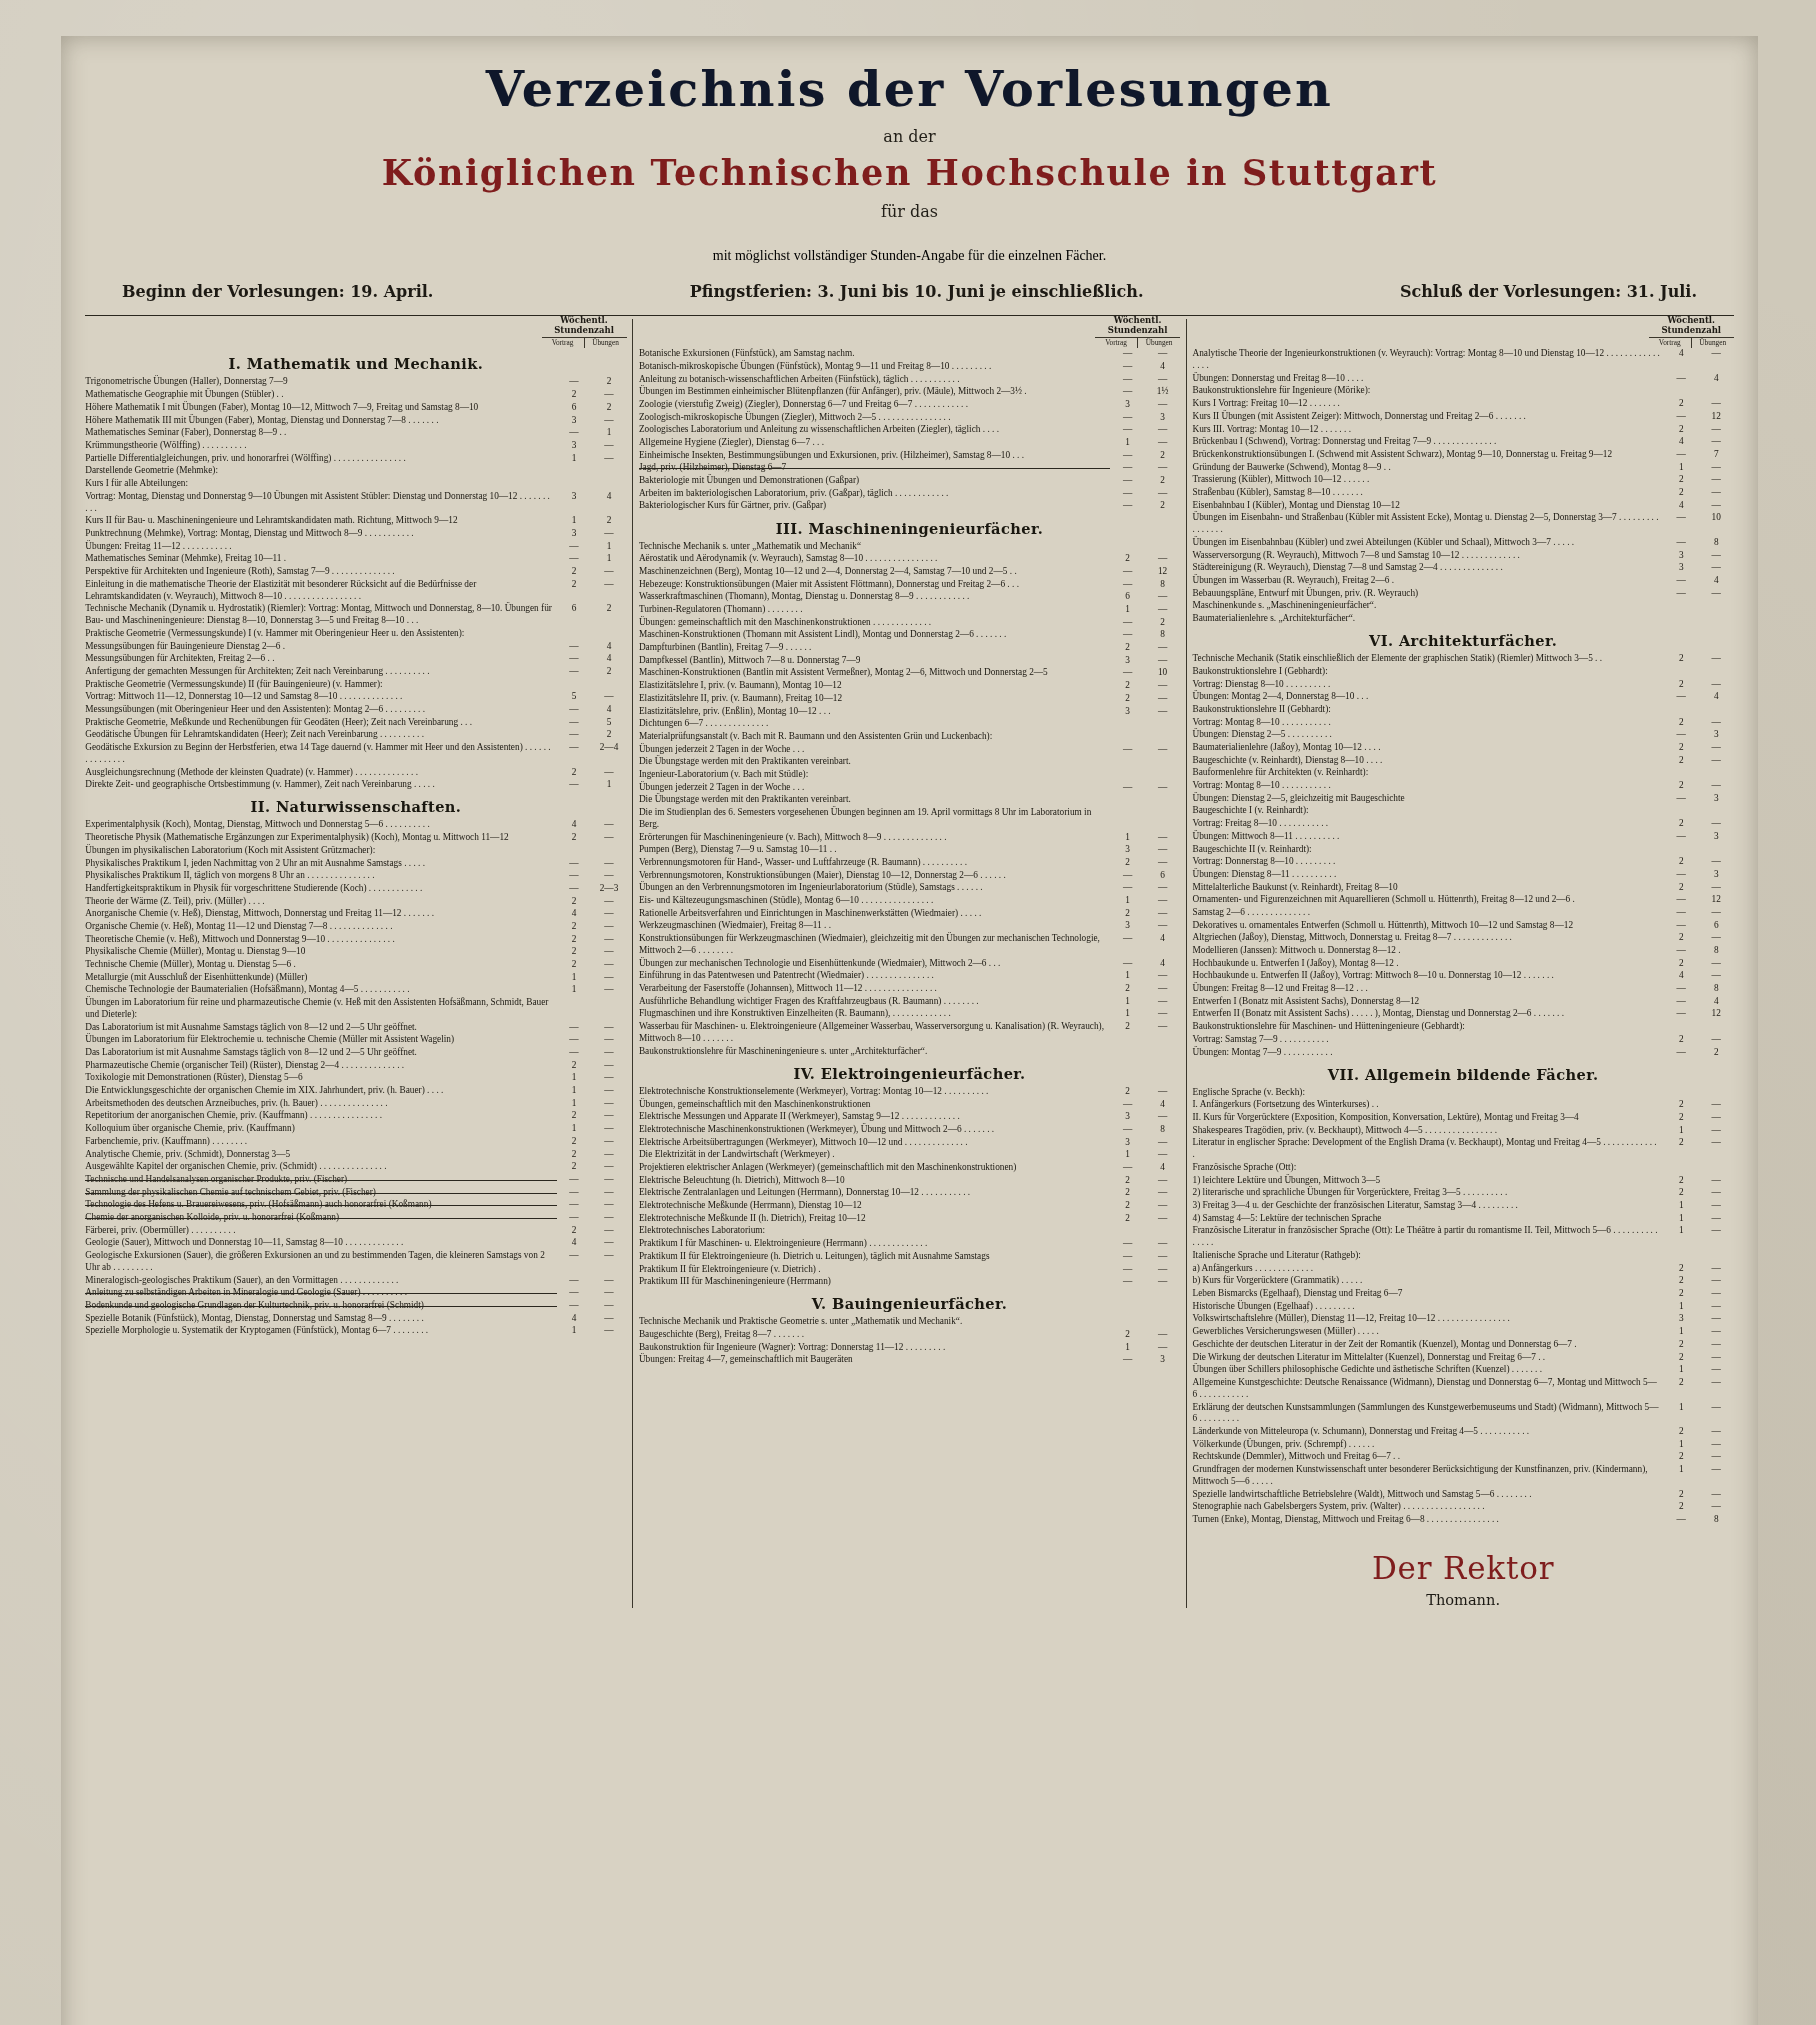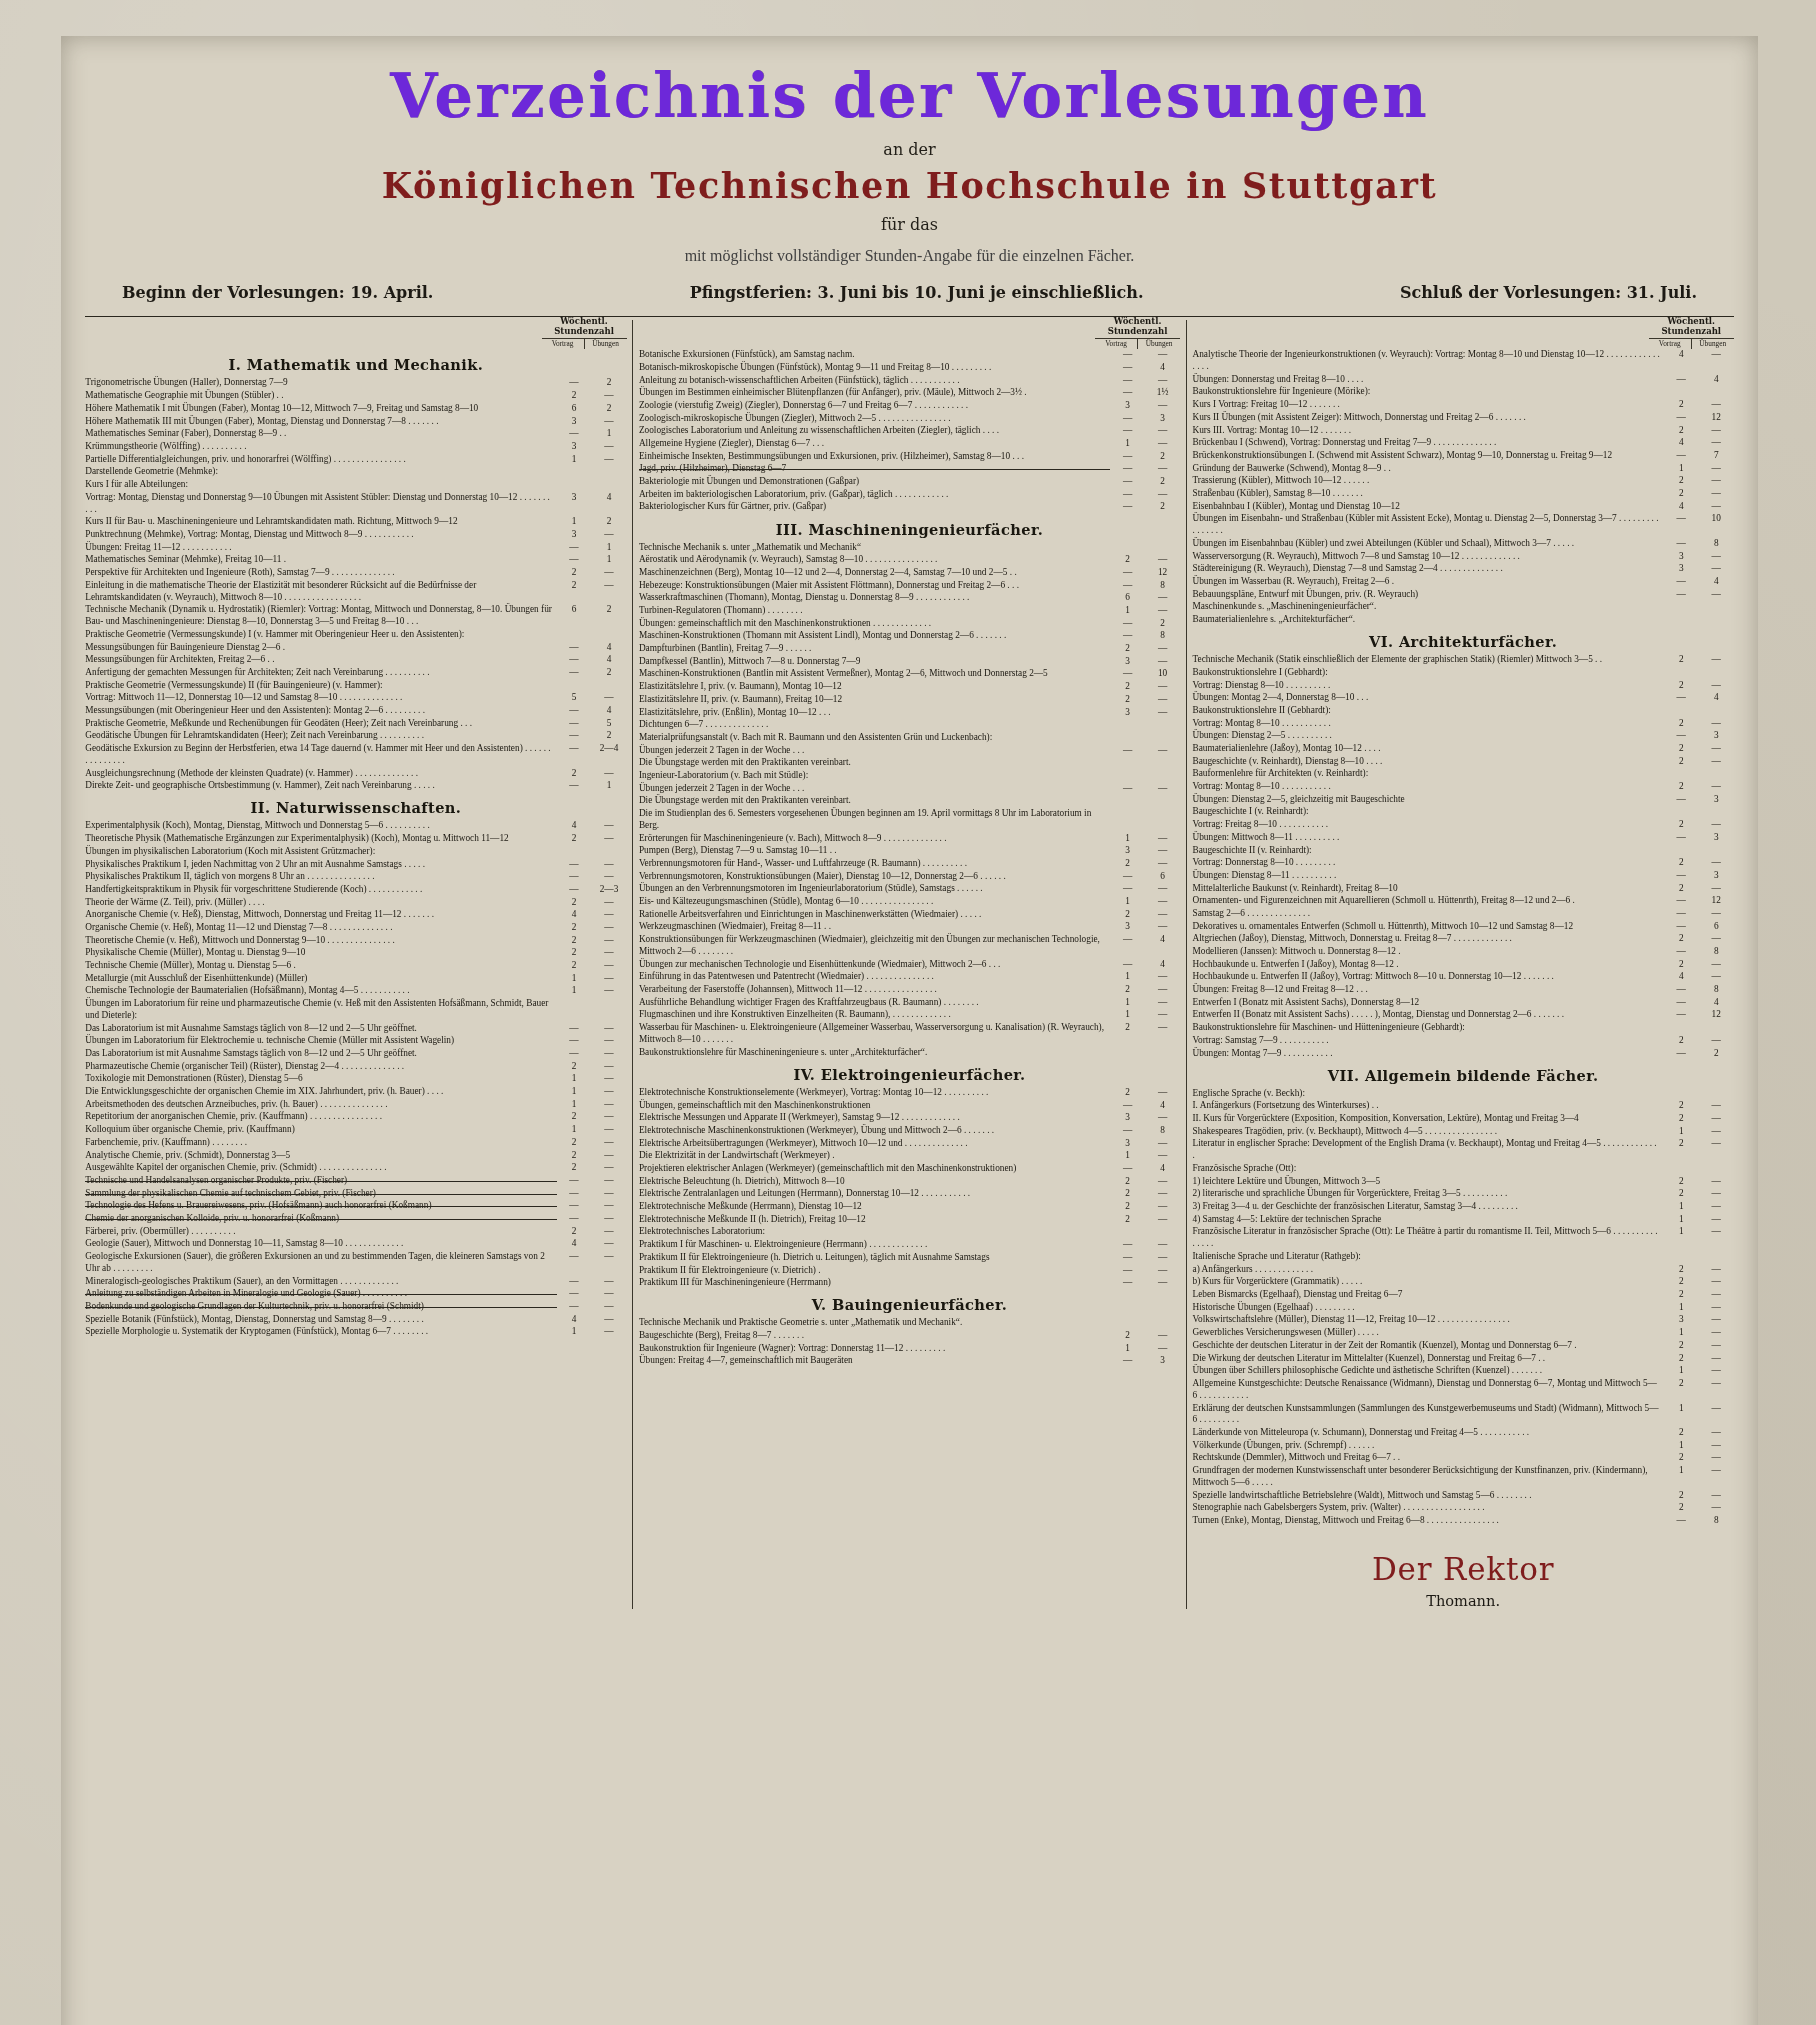--- a/index.html
+++ b/index.html
@@ -14,32 +14,32 @@
   }
   .sheet{
     position:absolute;left:61px;top:36px;width:1697px;height:2900px;
     background:#d8d2c3;
     box-shadow:0 0 24px rgba(60,55,40,.35) inset;
   }
   
   .hdr{padding-top:24px;text-align:center;}
   .title1{
     font-family:"DejaVu Serif", serif;
-    font-weight:bold;font-size:61px;letter-spacing:2.4px;color:#6d28d9;
+    font-weight:bold;font-size:49px;letter-spacing:2.4px;color:#0f172a;
     text-shadow:0.4px 0.4px 0 rgba(0,0,0,.35);
     text-align:center;
   }
   .smallline{font-size:16px;color:#221f18;margin-top:9px;font-family:"DejaVu Serif",serif;}
   .title2{
     font-family:"DejaVu Serif", serif;font-weight:bold;font-size:35px;letter-spacing:1.6px;color:#7f1d1d;margin-top:6px;
   }
   .title3{
     font-family:"DejaVu Serif", serif;font-weight:bold;font-size:32px;letter-spacing:1.2px;color:#1d1a14;margin-top:12px;
   }
-  .subline{font-size:16px;color:#404040;margin-top:13px;}
+  .subline{font-size:14px;color:#000000;margin-top:27px;}
   .datesrow{
     display:flex;justify-content:space-between;align-items:flex-end;
     margin:18px 61px 0 61px;font-size:16px;color:#1d1a14;font-weight:bold;
     font-family:"DejaVu Serif", serif;
   }
   .datesrow div{white-space:nowrap;}
   
   .rule{height:1.2px;background:#2a271e;margin:13.8px 24px 0 24px;}
   
   .cols{display:flex;margin:0 18.6px;padding-top:3.2px;}

